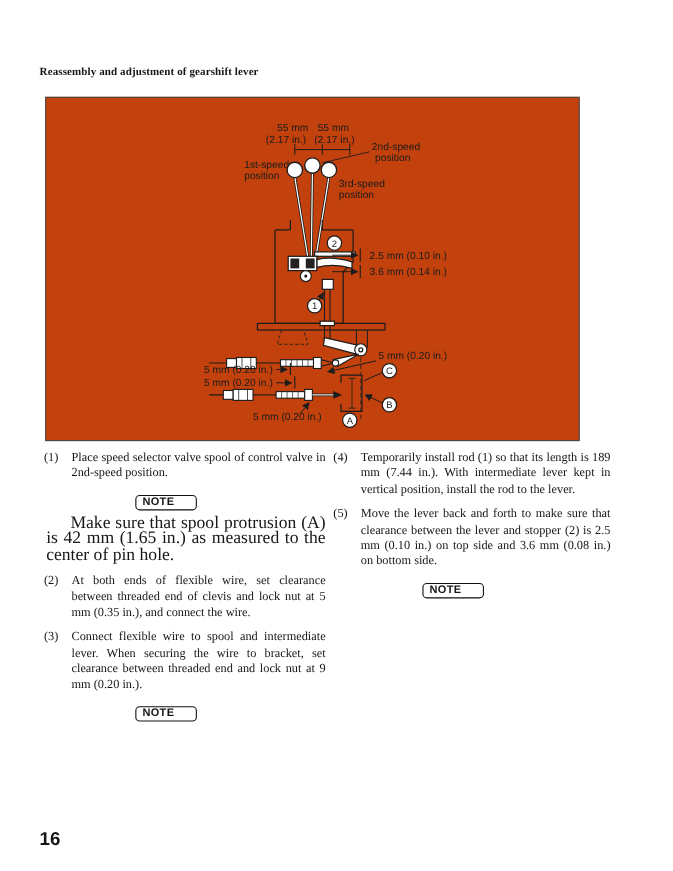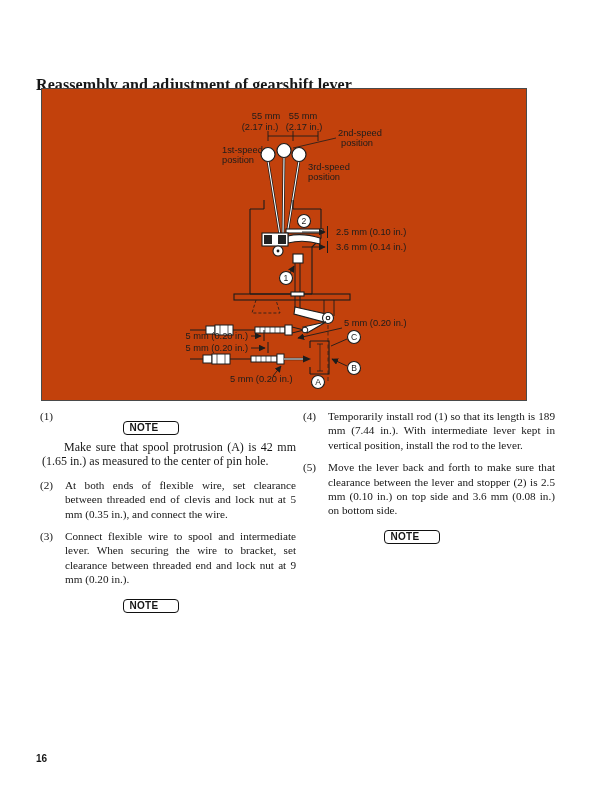--- a/index.html
+++ b/index.html
@@ -1,22 +1,22 @@
 <!DOCTYPE html>
 <html><head>
 <meta charset="utf-8">
 <style>
   html,body{margin:0;padding:0;}
   body{
     width:612px;height:792px;background:#ffffff;position:relative;
     font-family:"Liberation Serif",serif;color:#161616;overflow:hidden;
   }
   .heading{
-    position:absolute;left:36px;top:76px;margin:0;
-    font-size:16px;font-weight:700;letter-spacing:.1px;
+    position:absolute;left:36px;top:60px;margin:0;
+    font-size:10px;font-weight:700;letter-spacing:.1px;
   }
   .figure-box{
     position:absolute;left:41px;top:88px;width:484px;height:311px;
     border:1px solid #4a4a4a;background:#c2410c;
   }
   .figure-box svg{display:block;width:484px;height:311px;}
   svg text{
     font-family:"Liberation Sans",sans-serif;font-size:9.3px;fill:#1c1c1c;
     stroke:none;
   }
@@ -29,26 +29,26 @@
     font-size:11.2px;line-height:14.4px;text-align:justify;
   }
   .step .num{position:absolute;left:0;top:0;}
   .notewrap{text-align:center;margin:5px 34px 5px 0;}
   .notebox{
     display:inline-block;border:1.4px solid #111;border-radius:4px;
     padding:0 20px 1px 6px;font-family:"Liberation Sans",sans-serif;
     font-weight:700;font-size:10px;letter-spacing:.3px;background:#fff;
   }
   .notetext{
-    margin:0 0 9px 2px;font-size:12px;line-height:14.4px;
+    margin:0 0 9px 2px;font-size:16px;line-height:14.4px;
     text-indent:22px;text-align:justify;
   }
   .page-number{
     position:absolute;left:36px;top:753px;
-    font-family:"Liberation Sans",sans-serif;font-weight:700;font-size:10px;
+    font-family:"Liberation Sans",sans-serif;font-weight:700;font-size:17px;
   }
 </style>
 </head>
 <body>
 
 <div>
 
   <h1 class="heading">Reassembly and adjustment of gearshift lever</h1>
 
   <div class="figure-box">
@@ -179,20 +179,21 @@
         <path d="M305,277 L290,270" stroke="#1c1c1c" stroke-width="0.9" fill="none" marker-end="url(#arr)"></path>
         <circle cx="276" cy="293" r="6.5" fill="#fff" stroke="#1c1c1c" stroke-width="1.1"></circle>
         <text class="co" x="276" y="296.2">A</text>
       </g>
     </svg>
   </div>
 
   <div class="col left">
     <p class="step">
       <span class="num">(1)</span>
+      <span>Place speed selector valve spool of control valve in 2nd-speed position.</span>
     </p>
     <div class="notewrap">
       <span class="notebox">NOTE</span>
     </div>
     <p class="notetext">Make sure that spool protrusion (A) is 42 mm (1.65 in.) as measured to the center of pin hole.</p>
     <p class="step">
       <span class="num">(2)</span>
       <span>At both ends of flexible wire, set clearance between threaded end of clevis and lock nut at 5 mm (0.35 in.), and connect the wire.</span>
     </p>
     <p class="step">

